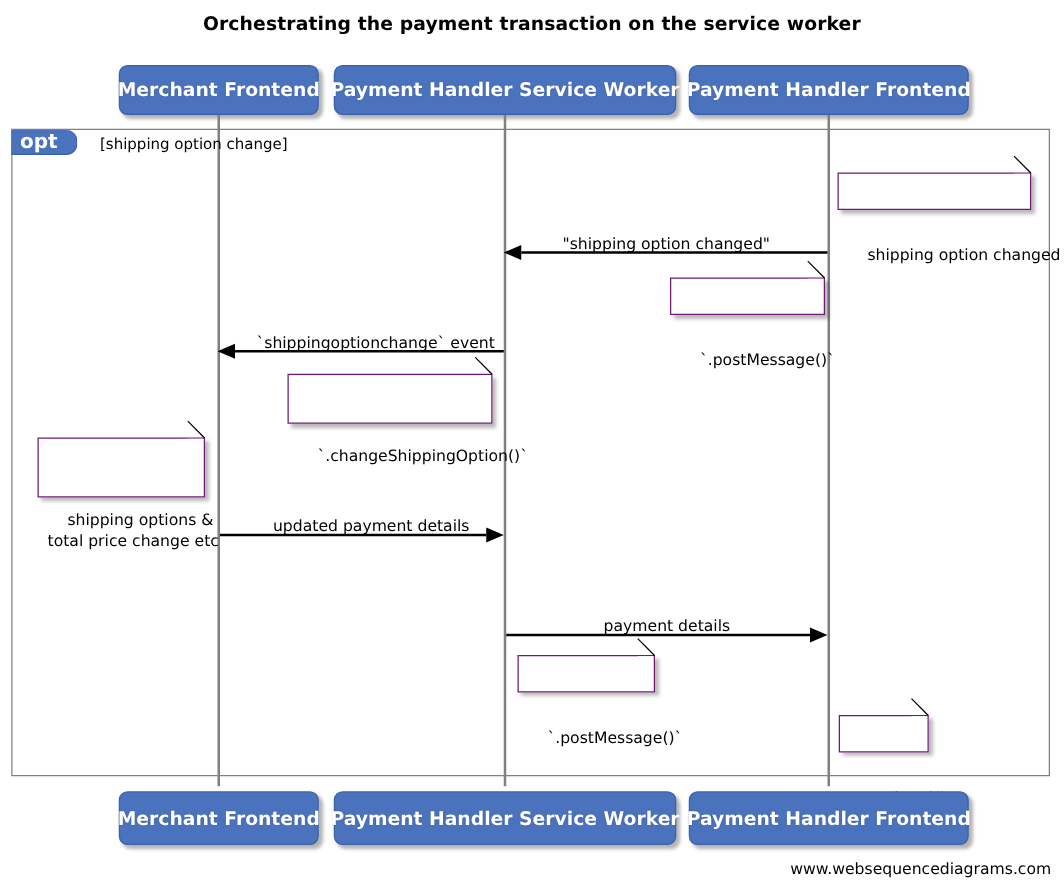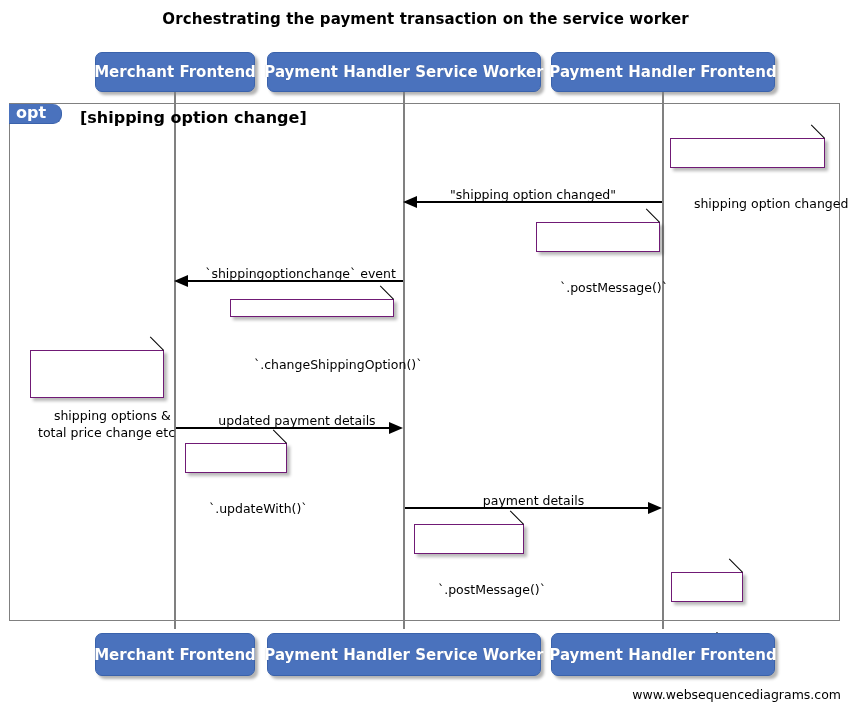--- a/index.html
+++ b/index.html
@@ -77,22 +77,22 @@
     font-weight: bold;
     line-height: 18px;
     padding-left: 7px;
     border-radius: 0 9px 9px 0;
     border: 1px solid #3a62ab;
     border-left: none;
     border-top: none;
   }
   .frame-label {
     position: absolute;
-    font-size: 16px;
-    font-weight: bold;
+    font-size: 12px;
+    font-weight: normal;
     color: #000000;
     white-space: nowrap;
   }
 
   
   .msg-line {
     position: absolute;
     height: 2px;
     background: #000000;
   }
@@ -196,42 +196,37 @@
   <div class="note" style="left:536px; top:222px; width:124px; height:30px;">
     <span class="dogear-tri"></span>
     <span class="dogear-line"></span>
     <span>`.postMessage()`</span>
   </div>
 
   <div class="msg-label" style="left:176px; top:266px; width:249px;">`shippingoptionchange` event</div>
   <div class="msg-line" style="left:188px; top:280px; width:215px;"></div>
   <div class="arrowhead left" style="left:174px; top:275px;"></div>
 
-  <div class="note" style="left:230px; top:299px; width:164px; height:18px;">
+  <div class="note" style="left:230px; top:299px; width:164px; height:40px;">
     <span class="dogear-tri"></span>
     <span class="dogear-line"></span>
     <span>`.changeShippingOption()`</span>
   </div>
 
   <div class="note" style="left:30px; top:350px; width:134px; height:48px;">
     <span class="dogear-tri"></span>
     <span class="dogear-line"></span>
     <span>shipping options &amp;
 total price change etc</span>
   </div>
 
   <div class="msg-label" style="left:176px; top:413px; width:242px;">updated payment details</div>
   <div class="msg-line" style="left:176px; top:427px; width:213px;"></div>
   <div class="arrowhead right" style="left:389px; top:422px;"></div>
 
-  <div class="note" style="left:185px; top:443px; width:102px; height:30px;">
-    <span class="dogear-tri"></span>
-    <span class="dogear-line"></span>
-    <span>`.updateWith()`</span>
-  </div>
 
   <div class="msg-label" style="left:405px; top:493px; width:257px;">payment details</div>
   <div class="msg-line" style="left:405px; top:507px; width:243px;"></div>
   <div class="arrowhead right" style="left:648px; top:502px;"></div>
 
   <div class="note" style="left:414px; top:524px; width:110px; height:30px;">
     <span class="dogear-tri"></span>
     <span class="dogear-line"></span>
     <span>`.postMessage()`</span>
   </div>

